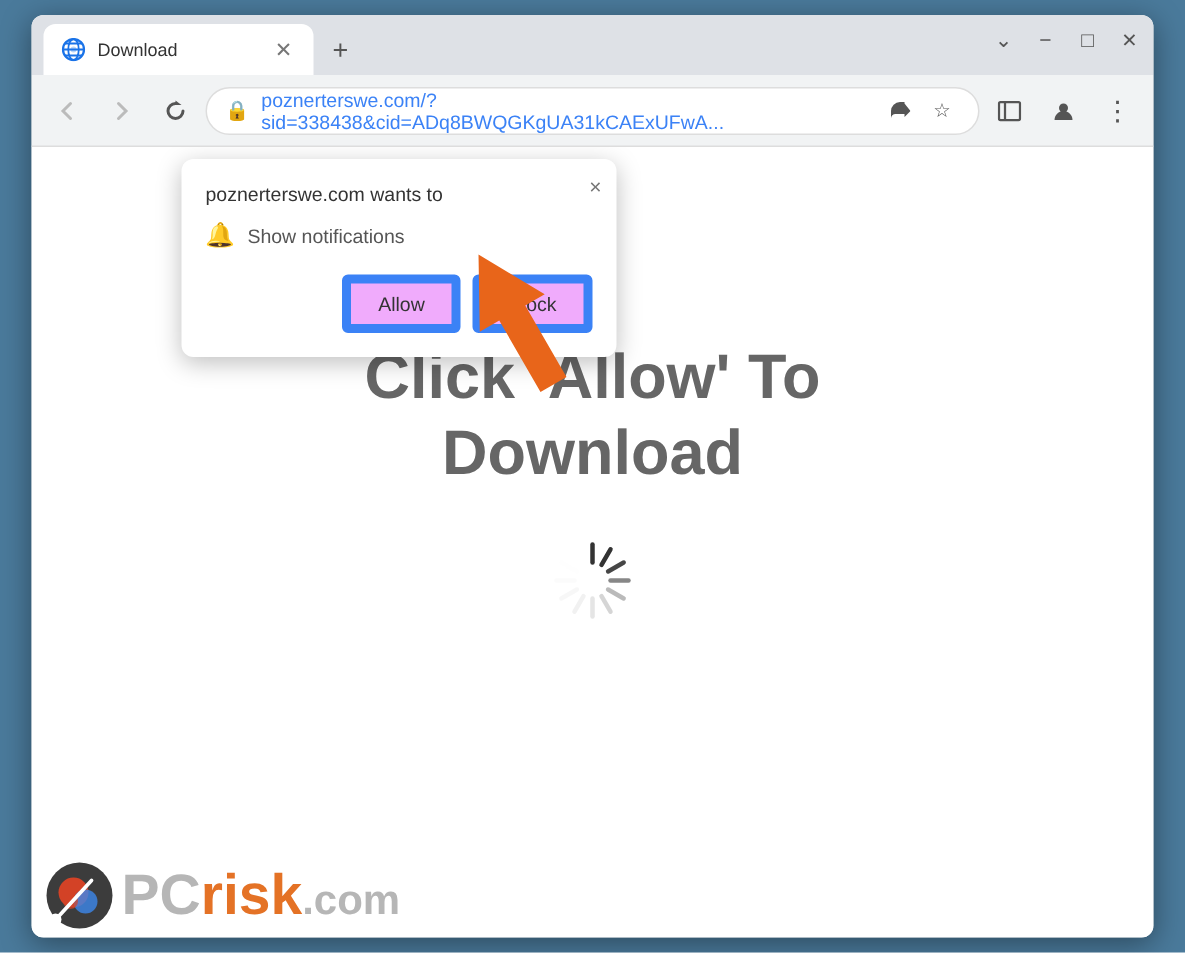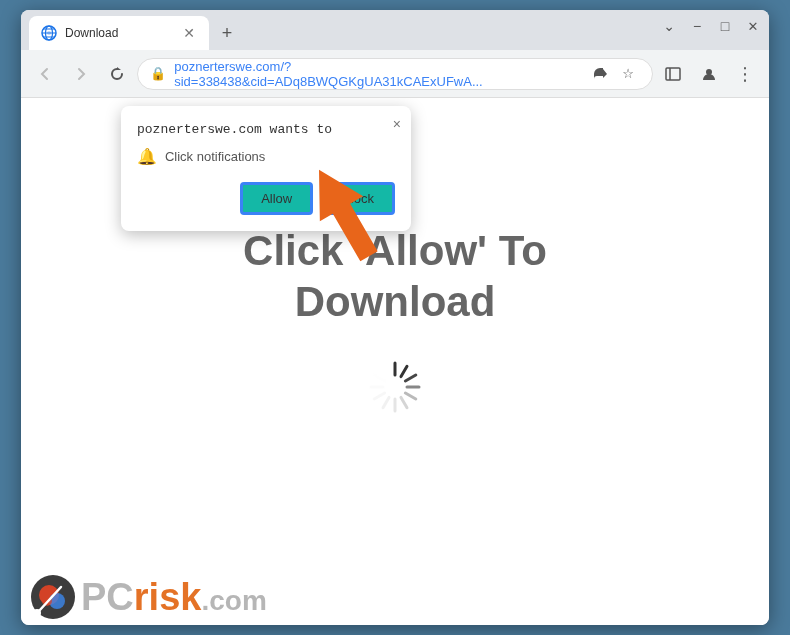--- a/index.html
+++ b/index.html
@@ -206,21 +206,20 @@
       box-shadow: 0 4px 16px rgba(0,0,0,0.25);
       padding: 16px;
       width: 290px;
       z-index: 100;
     }
 
     .popup-site-name {
       font-size: 13px;
       color: #333;
       margin-bottom: 10px;
-      font-family: Liberation Mono, monospace;
     }
 
     .popup-notification-row {
       display: flex;
       align-items: center;
       gap: 8px;
       margin-bottom: 16px;
     }
 
     .bell-icon {
@@ -237,22 +236,22 @@
       display: flex;
       justify-content: flex-end;
       gap: 8px;
     }
 
     .popup-btn {
       padding: 6px 18px;
       border-radius: 4px;
       font-size: 13px;
       cursor: pointer;
-      border: 3px solid #3b82f6;
-      background: #14b8a6;
+      border: 6px solid #3b82f6;
+      background: #f0abfc;
       color: #333;
     }
 
     .popup-close {
       position: absolute;
       top: 10px;
       right: 10px;
       font-size: 14px;
       color: #777;
       cursor: pointer;
@@ -401,21 +400,21 @@
     </div>
   </div>
 
   <div class="browser-content">
 
     <div class="notification-popup">
       <span class="popup-close">×</span>
       <div class="popup-site-name">poznerterswe.com wants to</div>
       <div class="popup-notification-row">
         <span class="bell-icon">🔔</span>
-        <span class="popup-notification-label">Click notifications</span>
+        <span class="popup-notification-label">Show notifications</span>
       </div>
       <div class="popup-buttons">
         <button class="popup-btn">Allow</button>
         <button class="popup-btn">Block</button>
       </div>
     </div>
 
     <div class="big-arrow">
       <svg width="90" height="110" viewBox="0 0 90 110" xmlns="http://www.w3.org/2000/svg">
 

